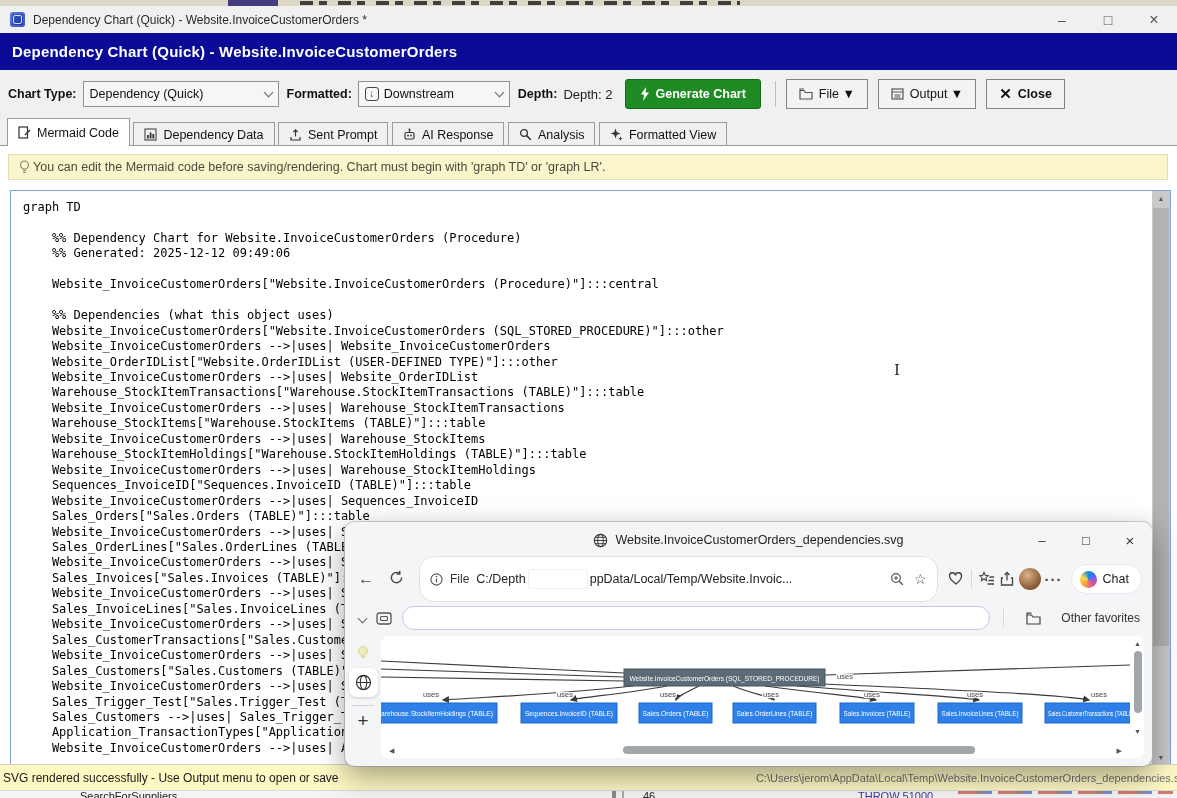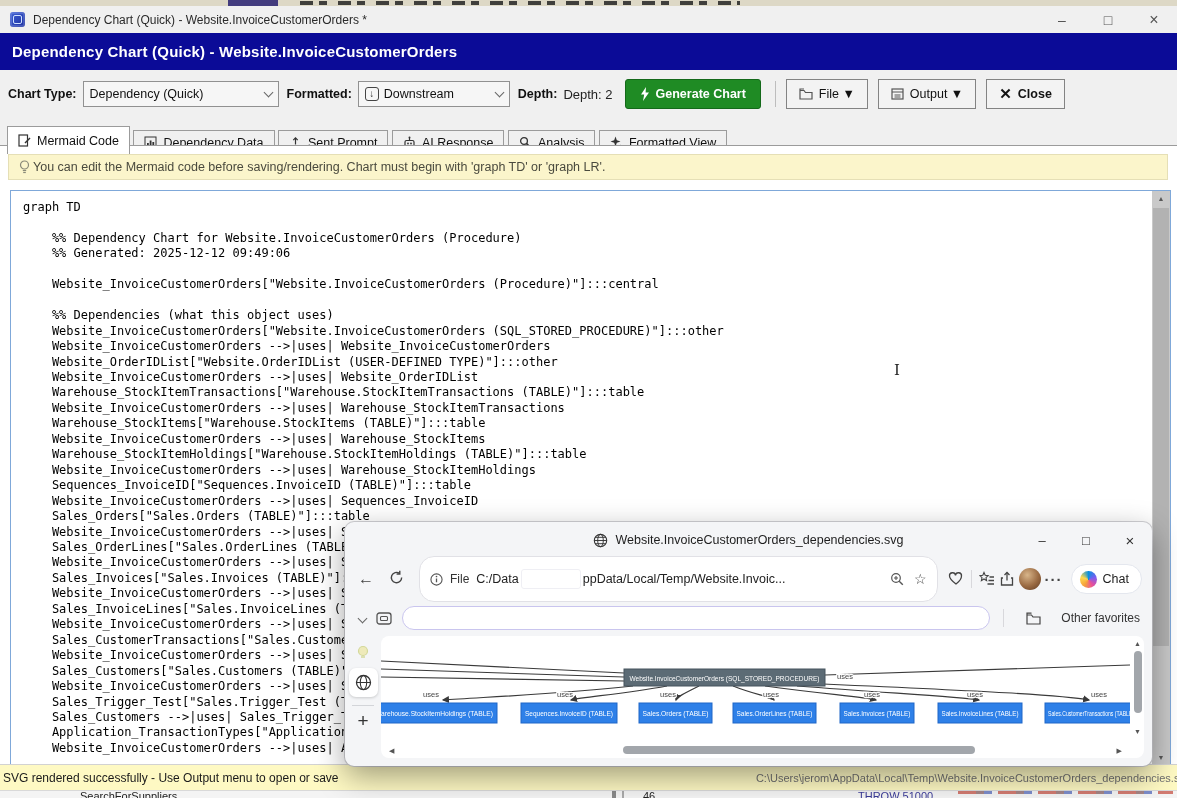--- a/index.html
+++ b/index.html
@@ -43,21 +43,21 @@
   .btn-generate { height:30px; margin-left:12px; padding:0 14px; background:#1f8b24; border:1px solid #14691a; border-radius:3px; display:flex; align-items:center; gap:6px; color:#fff; font-weight:bold; font-size:12.5px; }
   .vsep { width:1px; height:26px; background:#bdbdbd; margin:0 10px 0 14px; }
   .btn { height:30px; padding:0 12px; background:#f3f3f3; border:1px solid #838383; display:flex; align-items:center; gap:6px; font-size:12.5px; color:#111; }
   .btn + .btn { margin-left:10px; }
   .btn-close { margin-left:auto; margin-right:8px; font-weight:bold; }
   .btn-close .x { font-size:15px; font-weight:bold; }
 
   
   .tabrow { position:absolute; left:0; top:112px; width:1177px; height:28px; }
   .tabrow:after { content:""; position:absolute; left:0; bottom:0; width:1177px; height:1px; background:#9b9b9b; }
-  .tab { position:relative; display:inline-flex; align-items:center; gap:6px; height:24px; margin-top:12px; padding:0 10px; background:#f0f0f0; border:1px solid #9b9b9b; border-bottom:none; font-size:12.5px; color:#111; vertical-align:bottom; margin-left:-1px; }
+  .tab { position:relative; display:inline-flex; align-items:center; gap:6px; height:24px; margin-top:4px; padding:0 10px; background:#f0f0f0; border:1px solid #9b9b9b; border-bottom:none; font-size:12.5px; color:#111; vertical-align:bottom; margin-left:-1px; }
   .tab:first-child { margin-left:7px; }
   .tab.sel { height:28px; margin-top:0; background:#fff; z-index:2; }
   .tab svg { flex:0 0 auto; }
 
   
   .pane { position:absolute; left:0; top:140px; width:1177px; height:624px; background:#fff; }
   .banner { position:absolute; left:8px; top:8px; width:1160px; height:26px; background:#fbf5cb; border:1px solid #e5dfb6; display:flex; align-items:center; font-size:12.5px; color:#4a4a3e; gap:3px; padding-left:10px; }
 
   
   .editor { position:absolute; left:10px; top:44px; width:1161px; height:577px; border:1px solid #7fa8d9; background:#fff; }
@@ -324,21 +324,21 @@
         </svg>
     </span>
     <div class="addr">
       <svg width="13" height="13" viewBox="0 0 14 14">
           <circle cx="7" cy="7" r="6" fill="none" stroke="#555" stroke-width="1.2"></circle>
           <line x1="7" y1="6" x2="7" y2="10" stroke="#555" stroke-width="1.4"></line>
           <circle cx="7" cy="3.8" r="0.9" fill="#555"></circle>
         </svg>
       <span class="scheme">File</span>
       <span class="url">
-          <span>C:/Data</span>
+          <span>C:/Depth</span>
           <span class="redact"></span>
           <span>ppData/Local/Temp/Website.Invoic...</span>
         </span>
       <span class="right-ics">
         <svg width="14" height="14" viewBox="0 0 14 14">
             <circle cx="6" cy="6" r="4.3" fill="none" stroke="#555" stroke-width="1.2"></circle>
             <line x1="9.2" y1="9.2" x2="12.8" y2="12.8" stroke="#555" stroke-width="1.4"></line>
             <line x1="4" y1="6" x2="8" y2="6" stroke="#555" stroke-width="1.1"></line>
             <line x1="6" y1="4" x2="6" y2="8" stroke="#555" stroke-width="1.1"></line>
           </svg>

